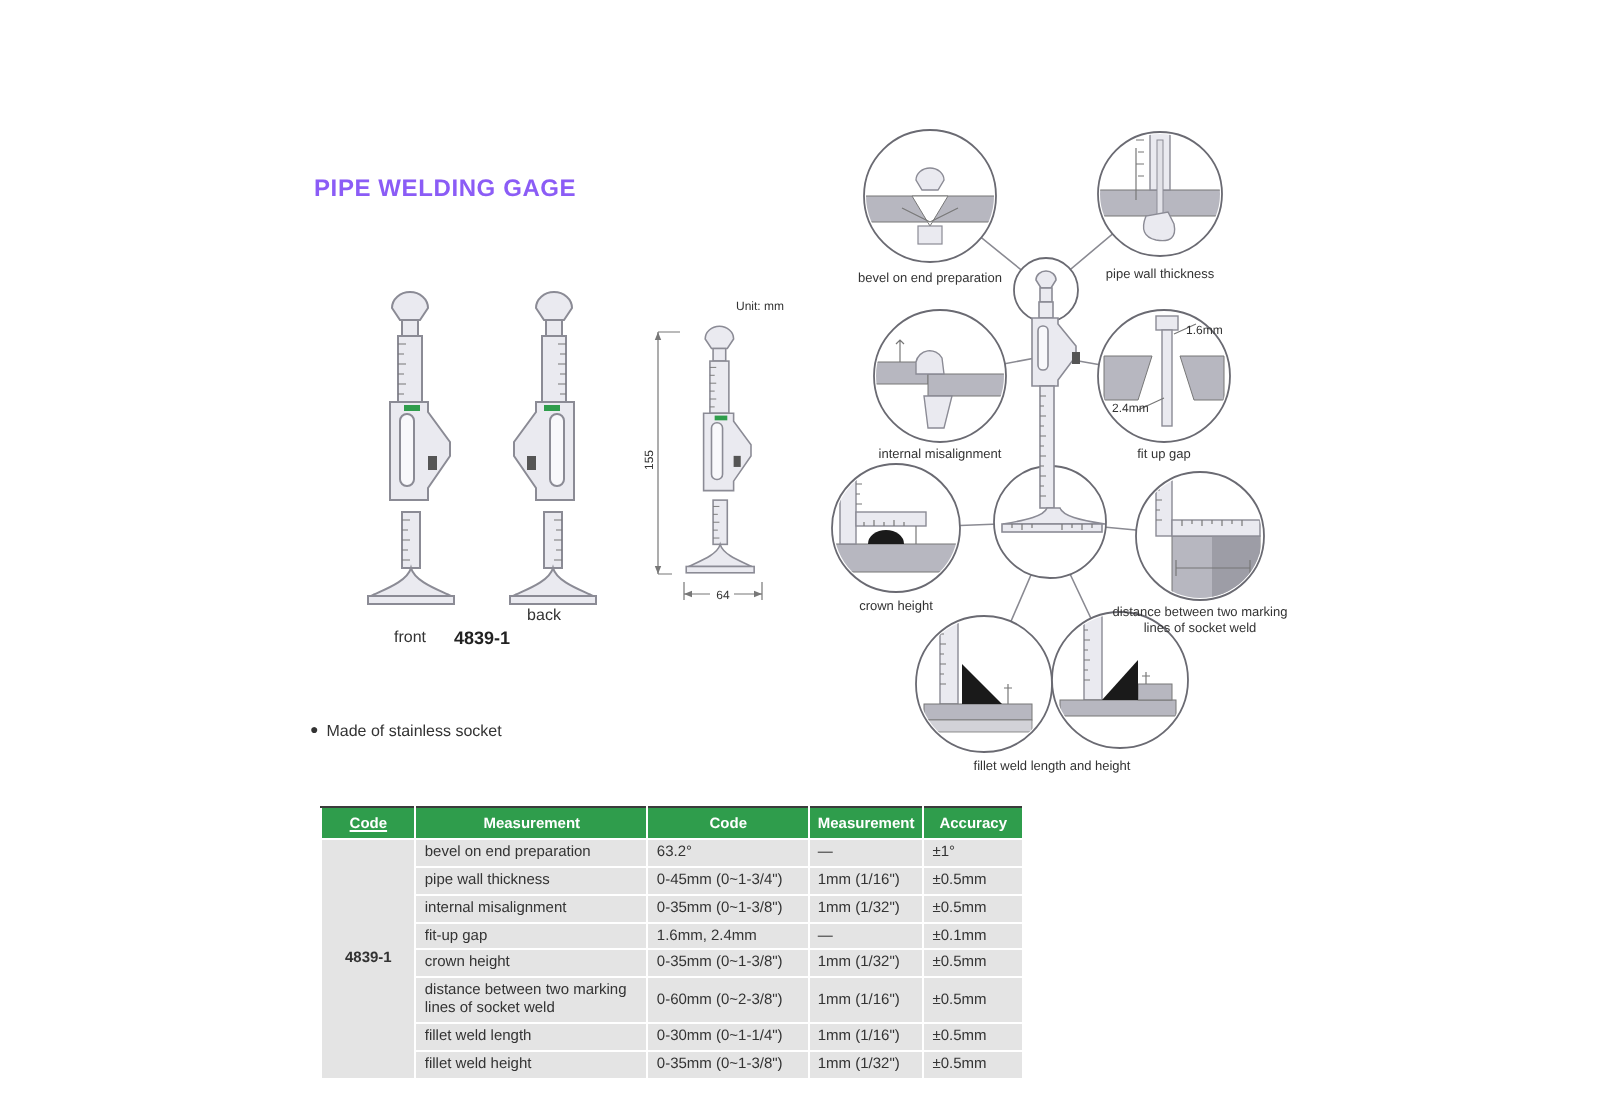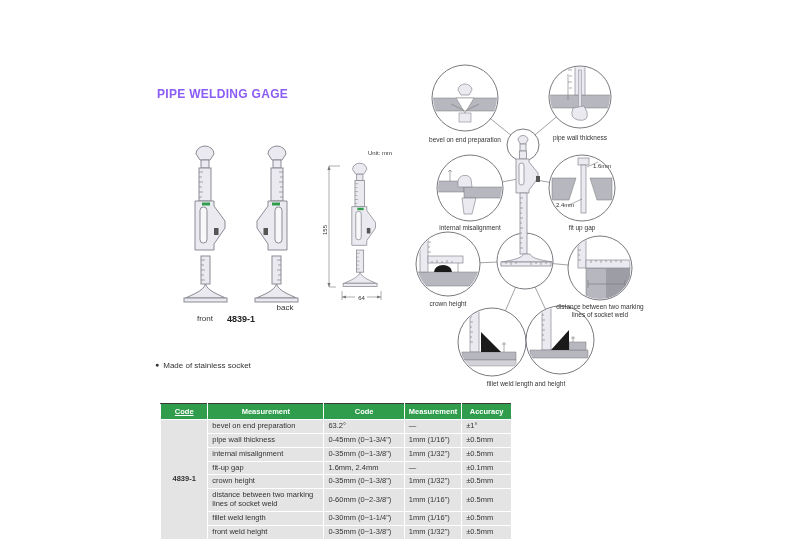--- a/index.html
+++ b/index.html
@@ -65,21 +65,21 @@
 
 <svg class="abs" style="left:175px;top:142px" width="60" height="162" viewBox="0 0 60 162">
   <use href="#gage-front"></use>
 </svg>
 
 <svg class="abs" style="left:247px;top:142px" width="60" height="162" viewBox="0 0 60 162">
   <use href="#gage-front" transform="translate(60,0) scale(-1,1)"></use>
 </svg>
 
 <div class="abs view-label" style="left:175px;top:314px">front</div>
-<div class="abs view-label" style="left:255px;top:303px">back</div>
+<div class="abs view-label" style="left:242px;top:303px">back</div>
 <div class="abs" id="product-code" style="left:175px;top:314px">4839-1</div>
 
 <svg class="abs" style="left:320px;top:146px" width="82" height="162" viewBox="0 0 82 162">
   <use href="#gage-front" transform="translate(16,14) scale(0.79)"></use>
 
   <path class="thin" d="M9 20 V141 M9 20 H20 M9 141 H16"></path>
   <path d="M9 20 l-1.6 4 h3.2 z M9 141 l-1.6 -4 h3.2 z" fill="#777"></path>
   <text transform="rotate(-90 6.5 84)" x="6.5" y="84" font-size="6" fill="#333" text-anchor="middle">155</text>
 
   <path class="thin" d="M22 145 V154 M61 145 V154 M22 151 H35 M47 151 H61"></path>
@@ -286,20 +286,20 @@
         <td>1mm (1/16")</td>
         <td>±0.5mm</td>
       </tr>
       <tr>
         <td>fillet weld length</td>
         <td>0-30mm (0~1-1/4")</td>
         <td>1mm (1/16")</td>
         <td>±0.5mm</td>
       </tr>
       <tr>
-        <td>front weld height</td>
+        <td>fillet weld height</td>
         <td>0-35mm (0~1-3/8")</td>
         <td>1mm (1/32")</td>
         <td>±0.5mm</td>
       </tr>
     </tbody>
   </table>
 </div>
 
 </body></html>

